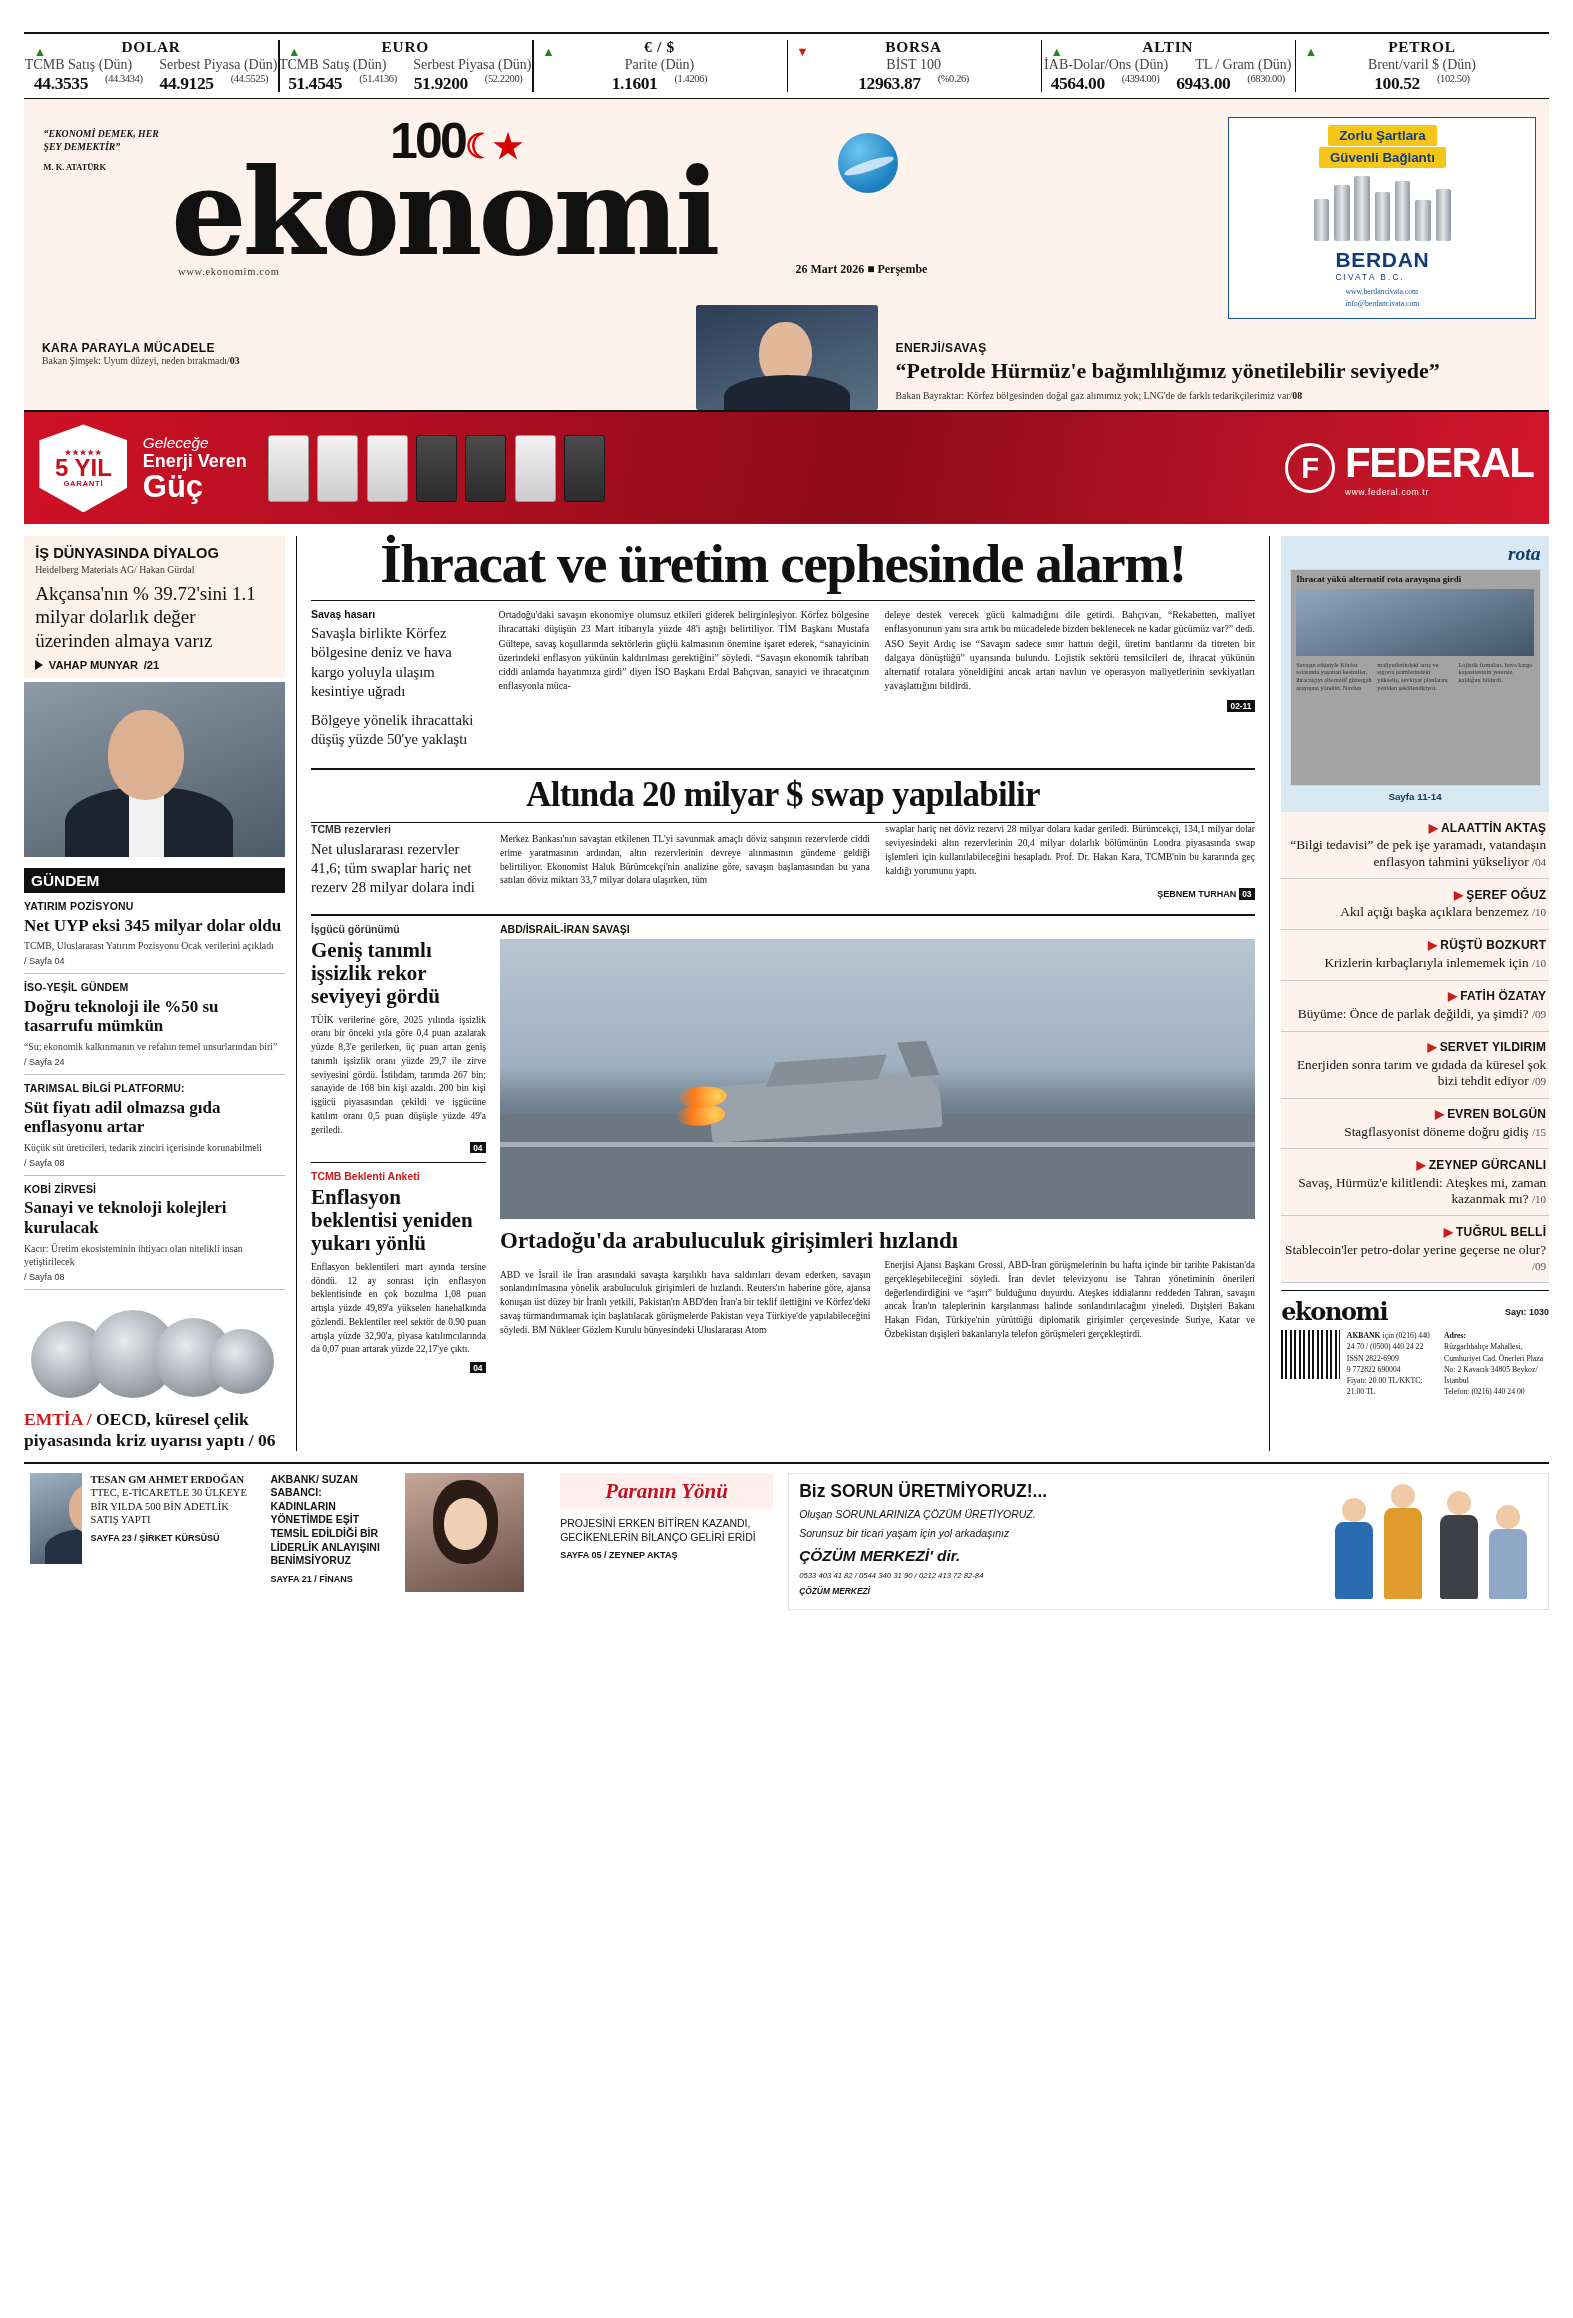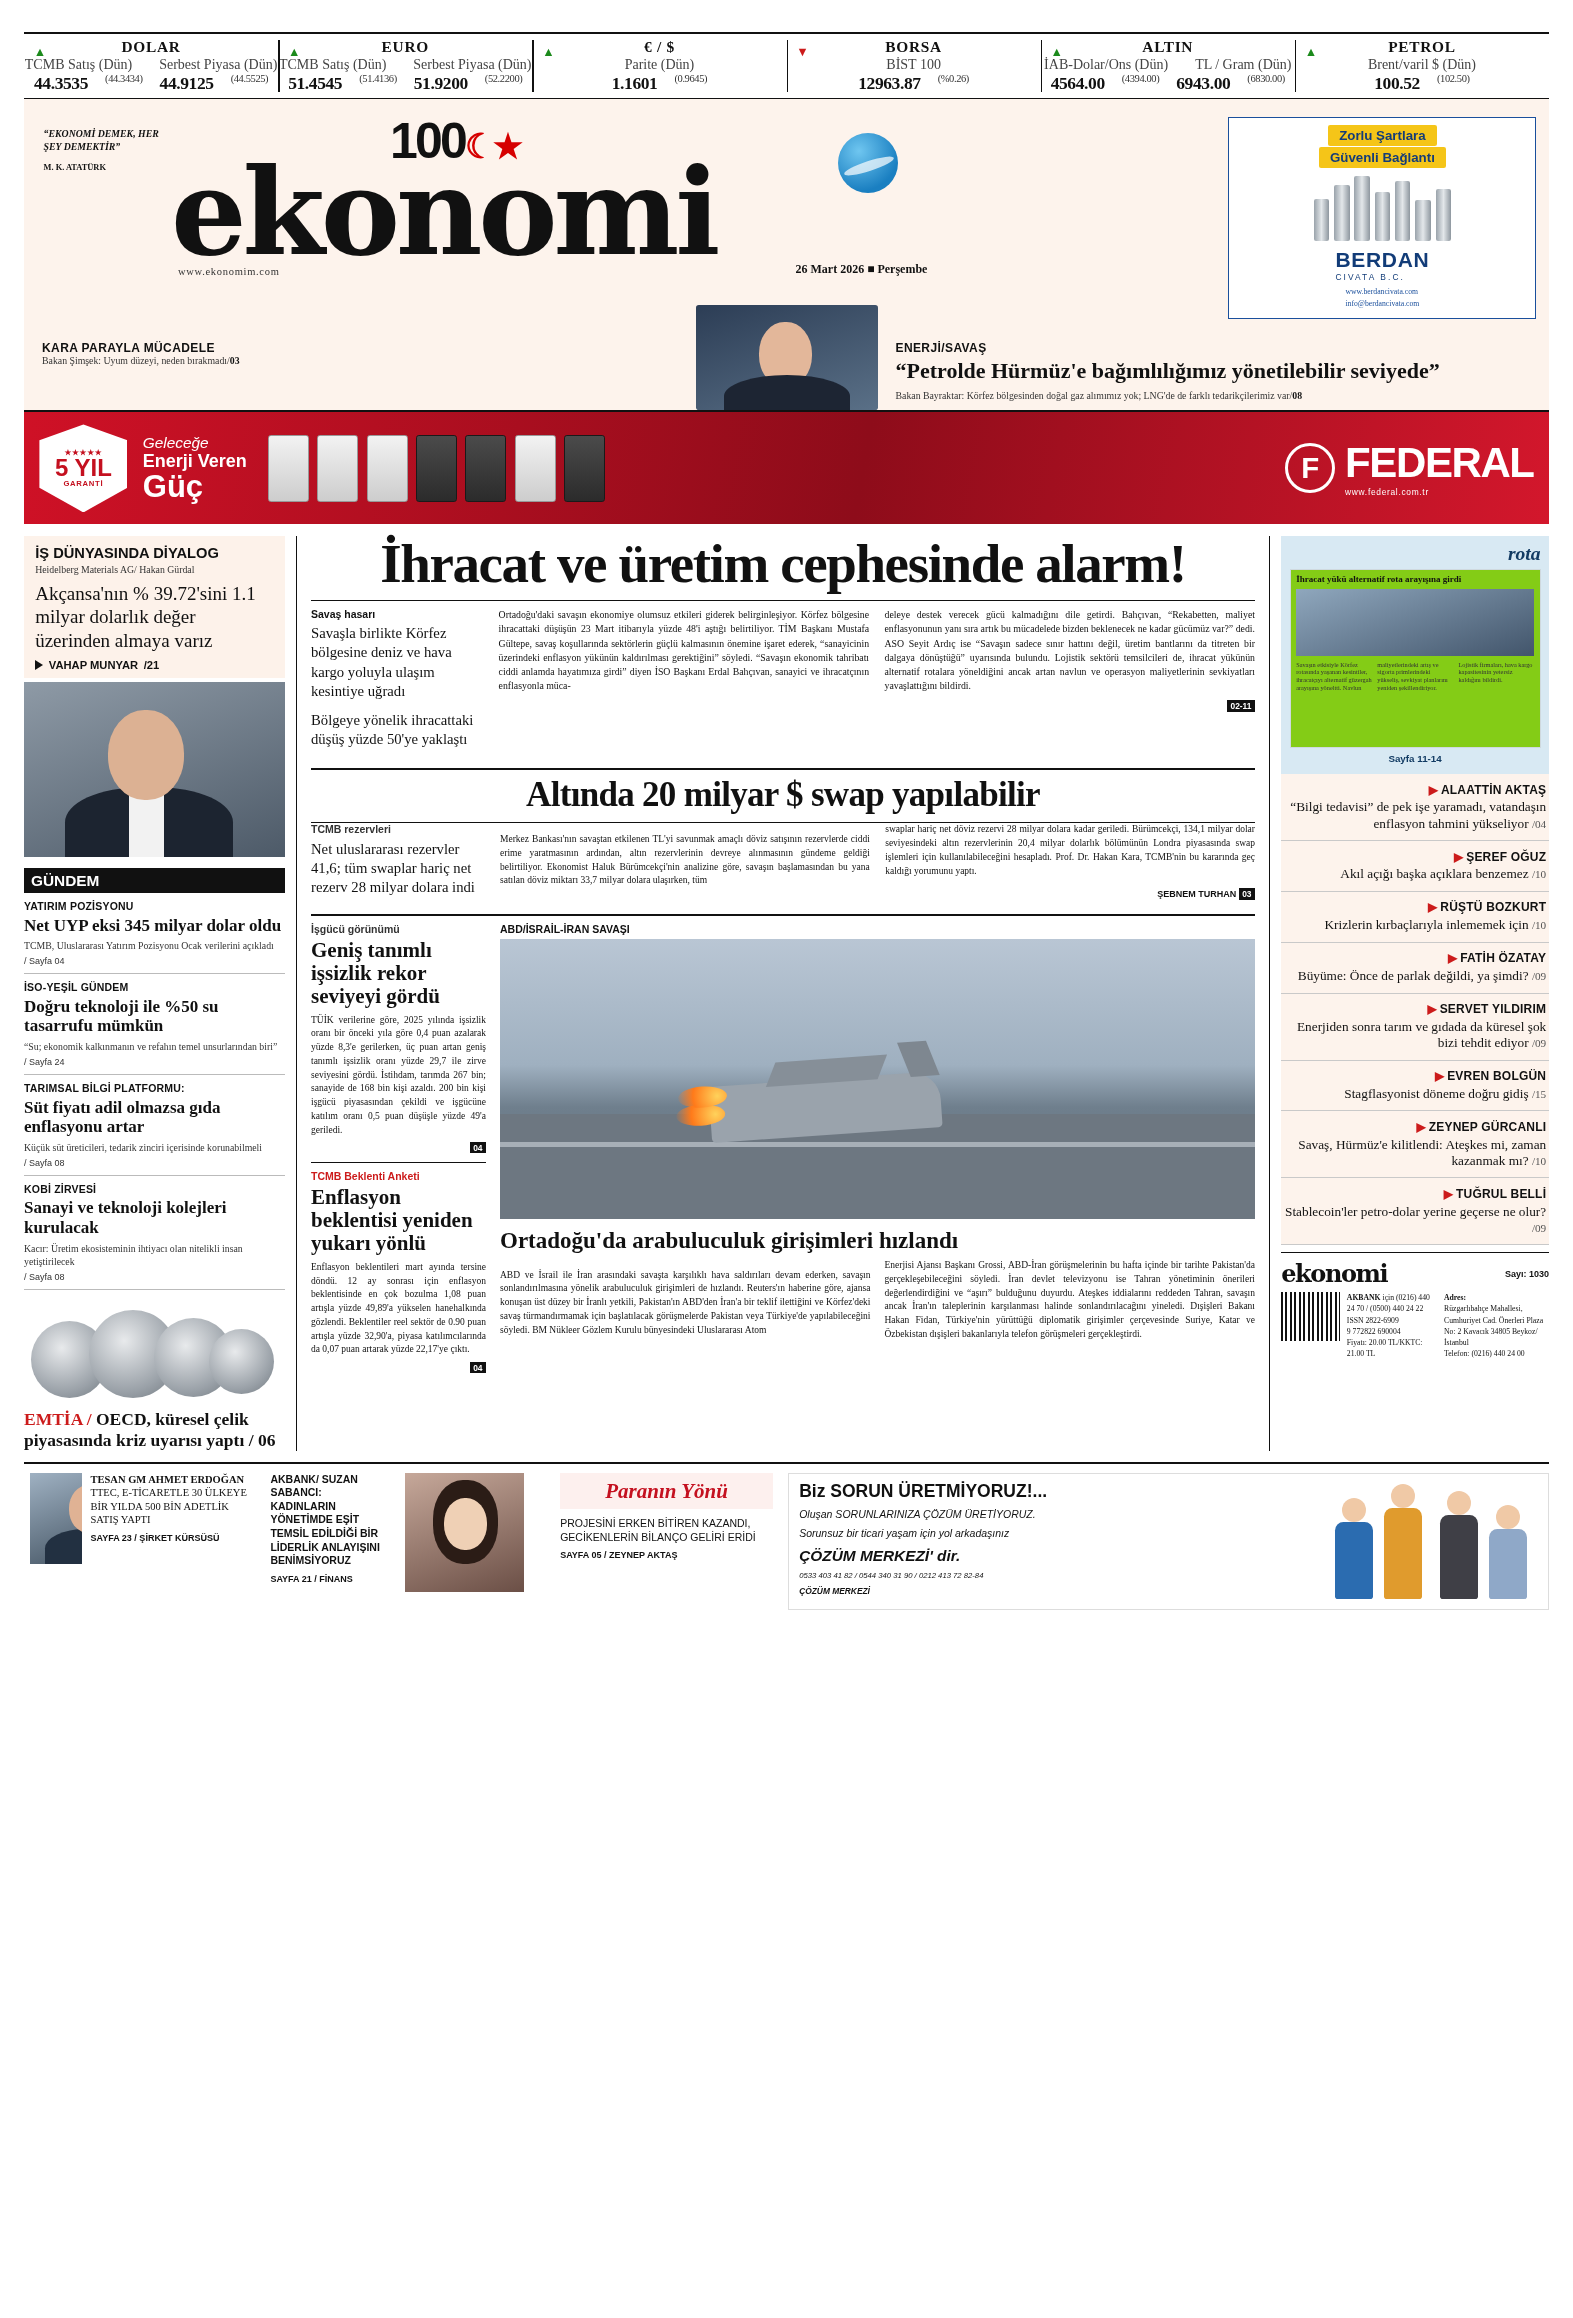--- a/index.html
+++ b/index.html
@@ -171,21 +171,21 @@
   .jet .tail{ position:absolute; right:4.2px; top:-31px; width:29.4px; height:35px; background:#7e8790; transform:skewX(18deg);}
   .jet .flame{ position:absolute; left:-34px; top:17px; width:49px; height:21px; border-radius:50%;
                background:radial-gradient(circle at 80% 50%, #ffd25b, #ff7a1a 60%, rgba(255,80,0,0));}
   .jet .flame2{ left:-31px; top:-1.4px;}
   .lower-right h3{ font-size:23px; line-height:1.12; margin:8.4px 0 5.6px; font-weight:bold;}
   .lower-right .body{ font-size:9.5px; line-height:1.45; text-align:justify; column-count:2; column-gap:14px;}
 
   
   .rota-box { background:#d8e9f3; padding:7px 8.4px 9.8px; position:relative;}
   .rota-title{ font-family:"Liberation Serif",serif; font-style:italic; font-weight:bold; font-size:19.6px; text-align:right; color:#123b63; margin-bottom:4.2px;}
-  .rota-paper{ background:#84cc16; height:179px; padding:5.6px; font-size:6.3px; line-height:1.25; color:#333; overflow:hidden; border:0.7px solid #cfd9df;}
+  .rota-paper{ background:#a3a3a3; height:217px; padding:5.6px; font-size:6.3px; line-height:1.25; color:#333; overflow:hidden; border:0.7px solid #cfd9df;}
   .rota-paper .rp-title{ font-weight:bold; font-size:9px; line-height:1.1; color:#111; margin-bottom:3.5px;}
   .rota-paper .rp-img{ width:100%; height:67px; background:linear-gradient(160deg,#8fa7bd,#42556b); margin:4.2px 0;}
   .rota-paper .cols{ column-count:3; column-gap:5.6px;}
   .rota-cap{ text-align:center; font-family:"Liberation Sans",sans-serif; font-size:9.8px; font-weight:bold; color:#123b63; margin-top:5.6px;}
 
   .col-item { border-bottom:0.7px solid #c9c9c9; padding:8.4px 2.8px 8.4px; text-align:right; background:#fdf3ec;}
   .col-item .nm { font-family:"Liberation Sans",sans-serif; font-weight:bold; font-size:12px; letter-spacing:0.2px;}
   .col-item .nm .bul { color:#cc1b1b; margin-right:2.8px;}
   .col-item .tx { font-size:13.3px; line-height:1.22; margin-top:2.8px;}
   .col-item .tx .pg { color:#555; font-size:11.2px;}
@@ -260,21 +260,21 @@
         </div>
     </div>
     <div class="fx-cell">
       <span class="fx-arrow up">▲</span>
       <div class="fx-name">€ / $</div>
       <div class="fx-sub">
           <span>Parite (Dün)</span>
         </div>
       <div class="fx-vals">
           <span>1.1601</span>
-          <span class="small">(0.9645)</span>
+          <span class="small">(1.4206)</span>
         </div>
     </div>
     <div class="fx-cell">
       <span class="fx-arrow down">▼</span>
       <div class="fx-name">BORSA</div>
       <div class="fx-sub">
           <span>BİST 100</span>
         </div>
       <div class="fx-vals">
           <span>12963.87</span>

